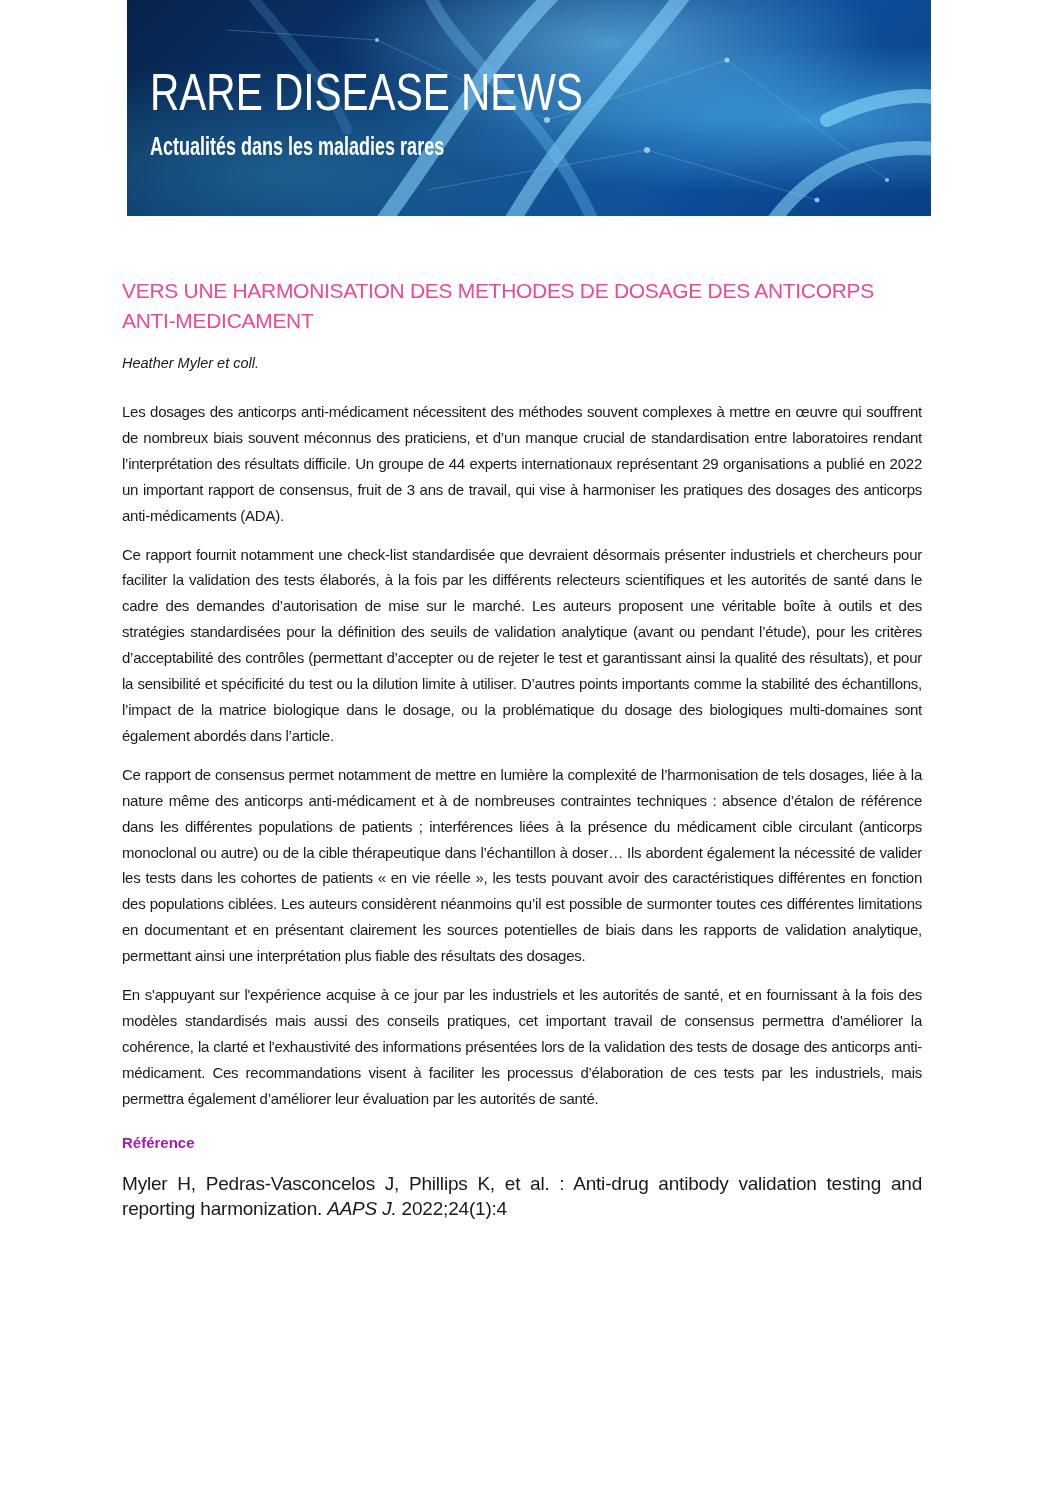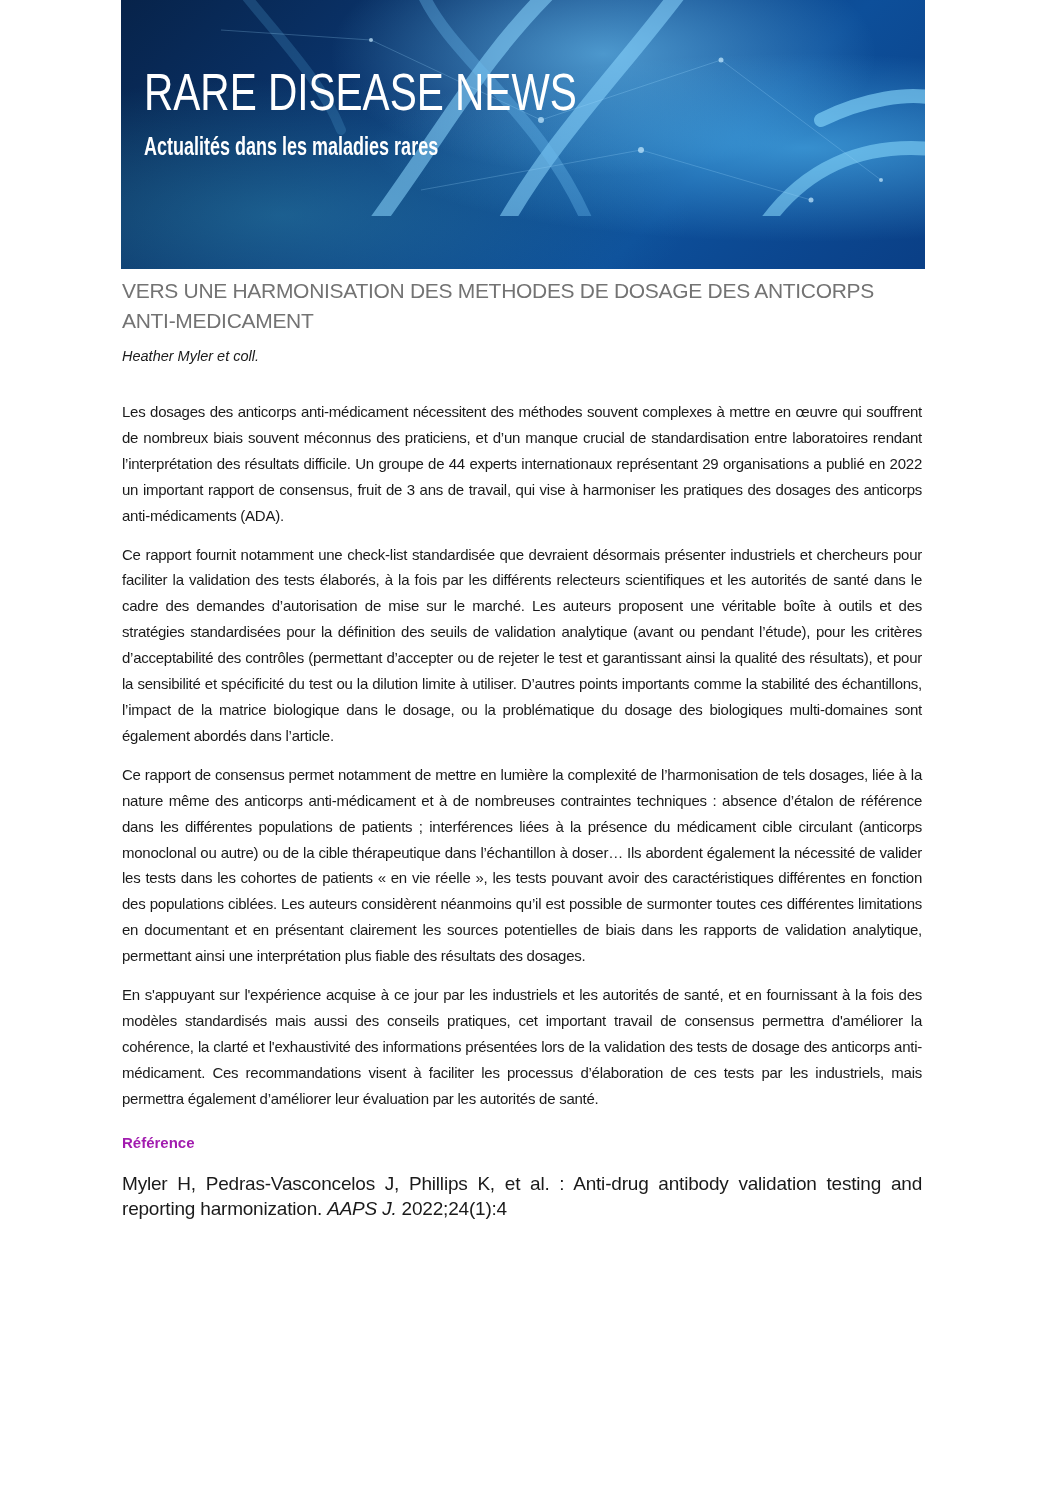--- a/index.html
+++ b/index.html
@@ -1,37 +1,37 @@
 <!DOCTYPE html>
 <html><head>
 <meta charset="utf-8">
 <style>
   html, body { margin: 0; padding: 0; background: #ffffff; }
   body { width: 1058px; height: 1497px; position: relative; overflow: hidden;
          font-family: "Liberation Sans", "DejaVu Sans", sans-serif; color: #1a1a1a; }
-  .banner { position: absolute; left: 121px; top: 0; width: 804px; height: 269px; overflow: hidden;
+  .banner { position: absolute; left: 127px; top: 0; width: 804px; height: 216px; overflow: hidden;
     background:
       radial-gradient(ellipse at 85% 55%, rgba(90,200,255,0.55) 0%, rgba(30,110,200,0.0) 45%),
       radial-gradient(ellipse at 60% 20%, rgba(120,210,255,0.6) 0%, rgba(20,90,180,0) 40%),
       radial-gradient(ellipse at 20% 80%, rgba(60,170,200,0.35) 0%, rgba(0,0,0,0) 45%),
       linear-gradient(135deg, #07234a 0%, #0b3a78 40%, #0d4f9a 70%, #0a3f86 100%);
   }
   .banner svg { position: absolute; left: 0; top: 0; }
   .banner-title { position: absolute; left: 23px; top: 66px; margin: 0; color: #ffffff;
     font-family: "Liberation Sans", sans-serif; font-size: 52px; font-weight: normal;
     letter-spacing: 0px; transform: scaleX(0.78); transform-origin: left top; white-space: nowrap; line-height: 1; }
   .banner-subtitle { position: absolute; left: 23px; top: 134px; margin: 0; color: #ffffff;
     font-family: "Liberation Sans", sans-serif; font-weight: bold; font-size: 25px;
     transform: scaleX(0.72); transform-origin: left top; white-space: nowrap; line-height: 1; }
 
   .content { position: absolute; left: 122px; top: 276px; width: 800px; }
-  .article-title { margin: 0; color: #737373; font-size: 21px; font-weight: normal; line-height: 30px;
+  .article-title { margin: 0; color: #ec4899; font-size: 21px; font-weight: normal; line-height: 30px;
     letter-spacing: -0.3px; }
-  .author { margin: 12px 0 0 0; font-style: italic; font-size: 14.5px; }
-  .body-text { margin-top: 35px; }
+  .author { margin: 19px 0 0 0; font-style: italic; font-size: 14.5px; }
+  .body-text { margin-top: 28px; }
   .para { margin: 0 0 13px 0; font-size: 15px; line-height: 25.9px; text-align: justify; letter-spacing: -0.25px; }
   .ref-heading { margin: 22px 0 0 0; color: #a21caf; font-size: 15px; font-weight: bold; }
   .ref-text { margin: 20px 0 0 0; font-size: 19px; line-height: 25.5px; text-align: justify; letter-spacing: -0.2px; }
 </style>
 </head>
 <body>
 
 <div class="banner">
   <svg width="804" height="216" viewBox="0 0 804 216">
     <g fill="none" stroke-linecap="round">

